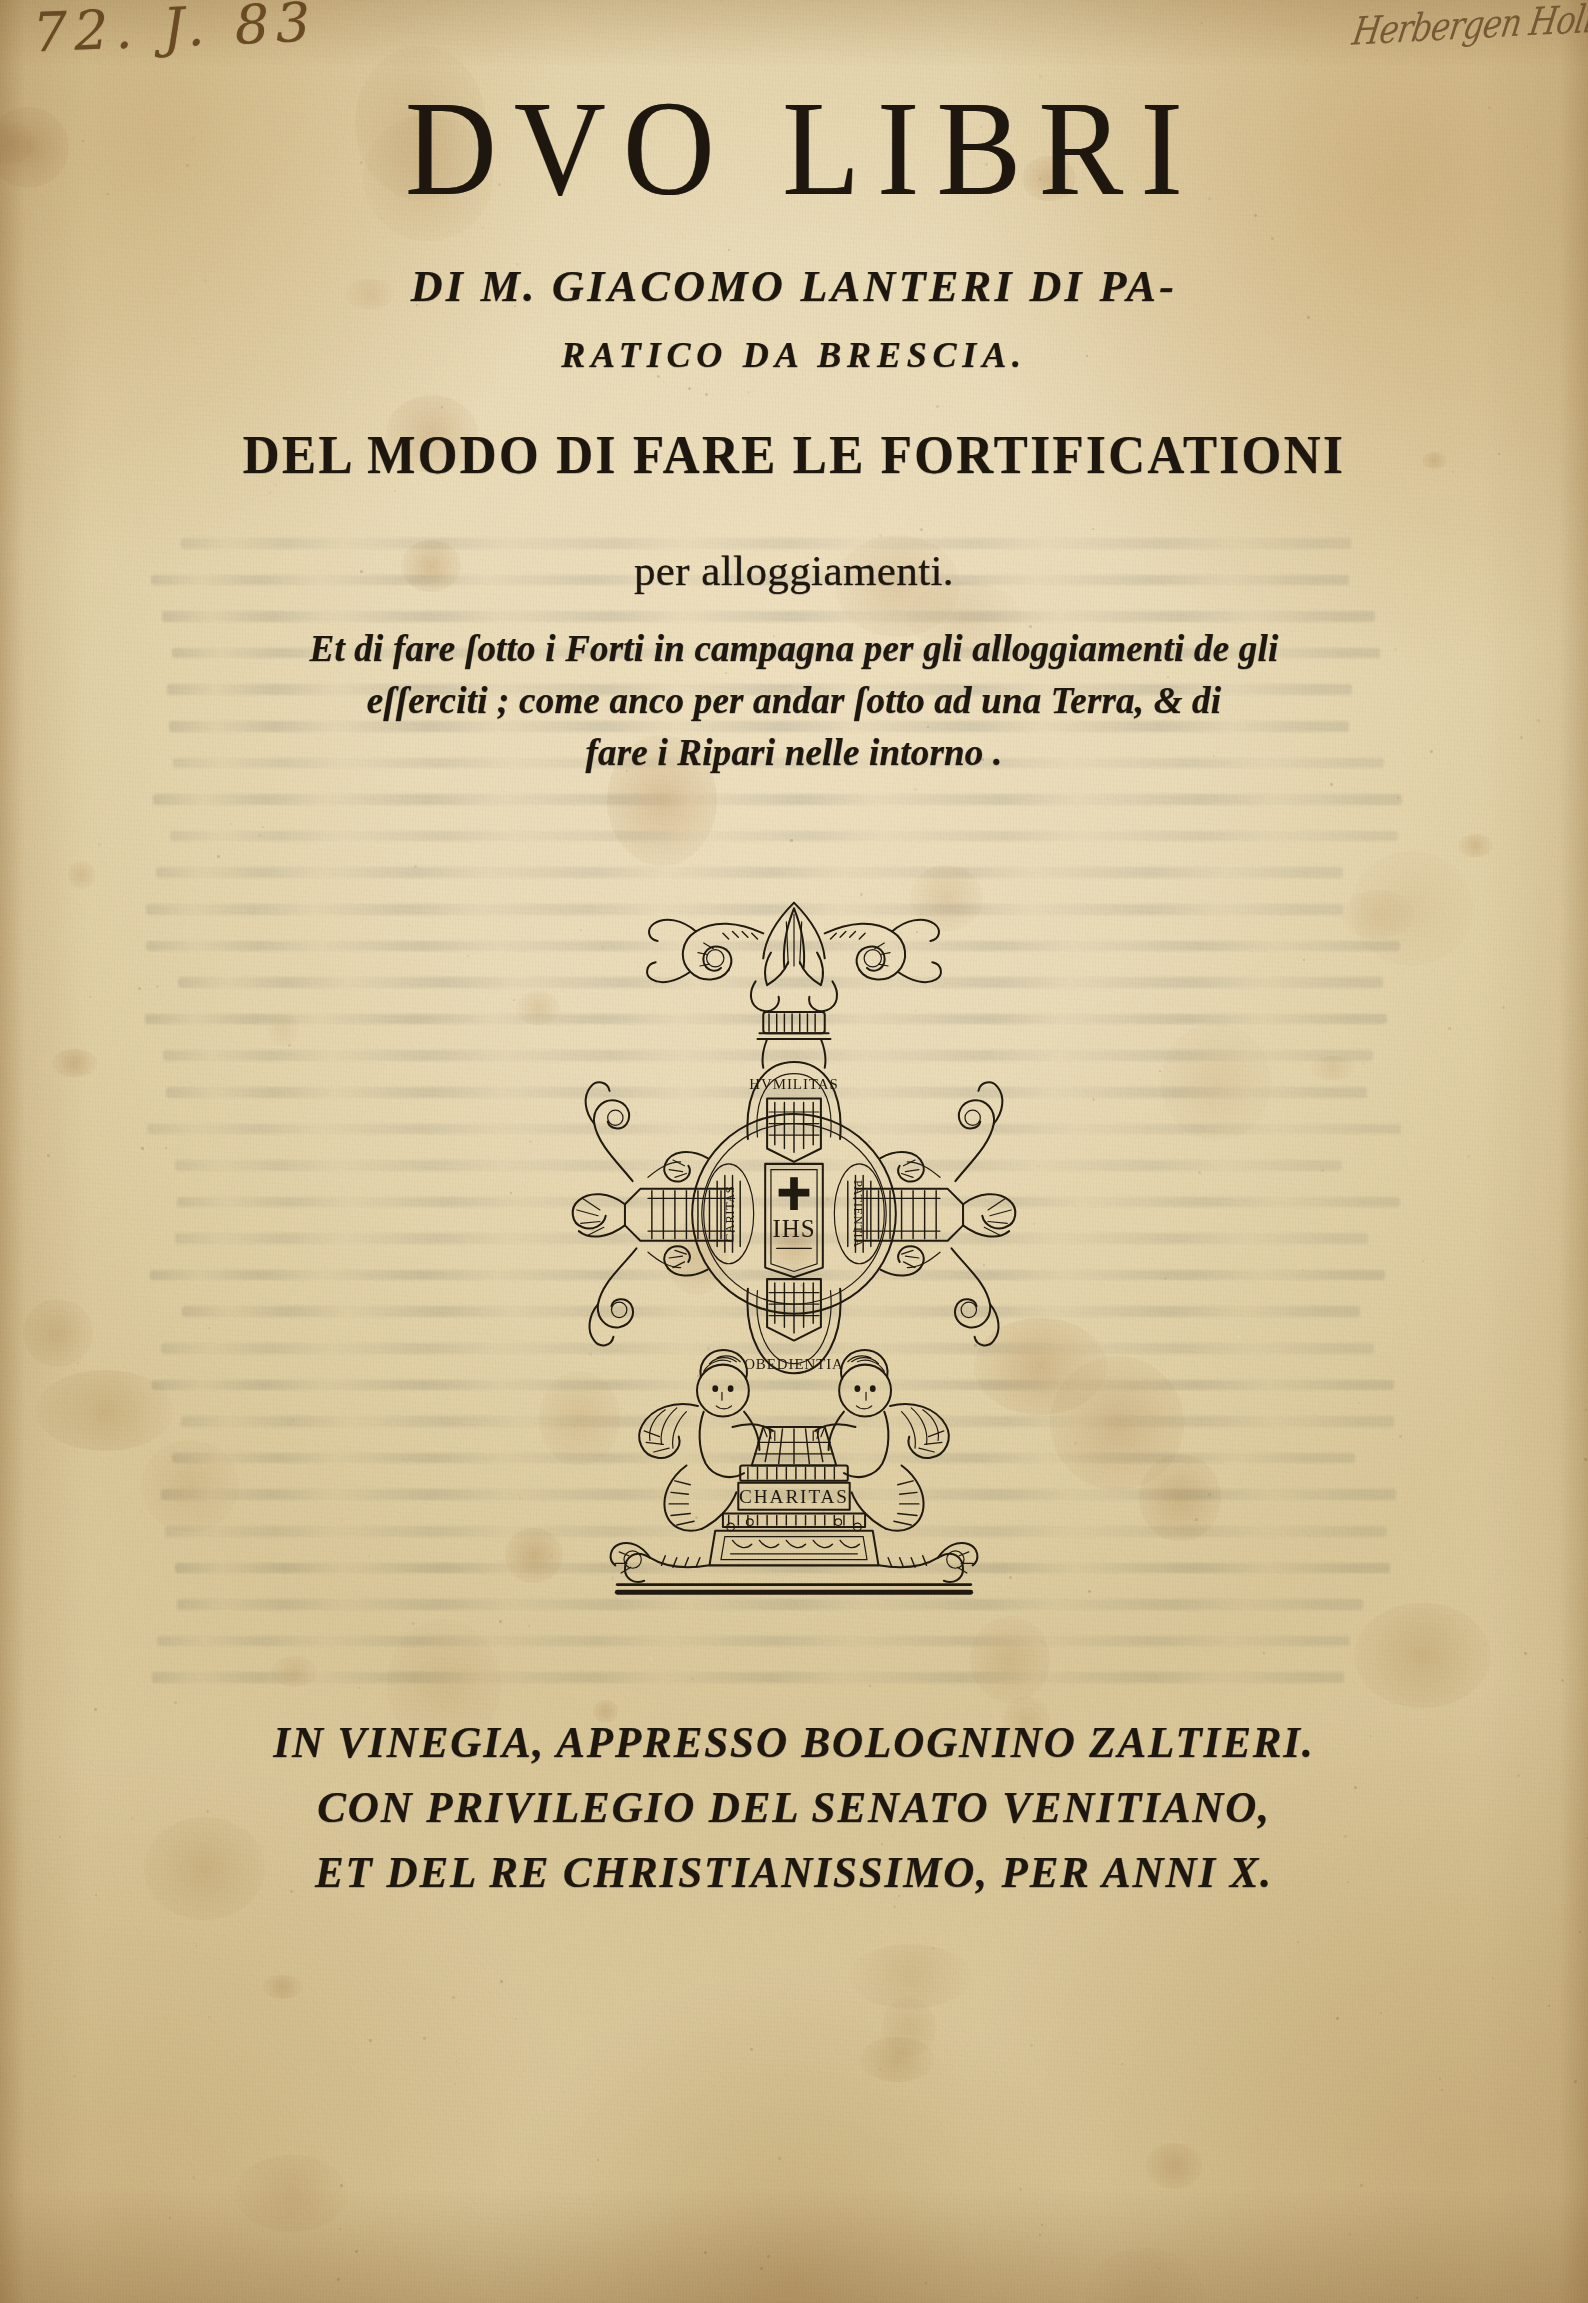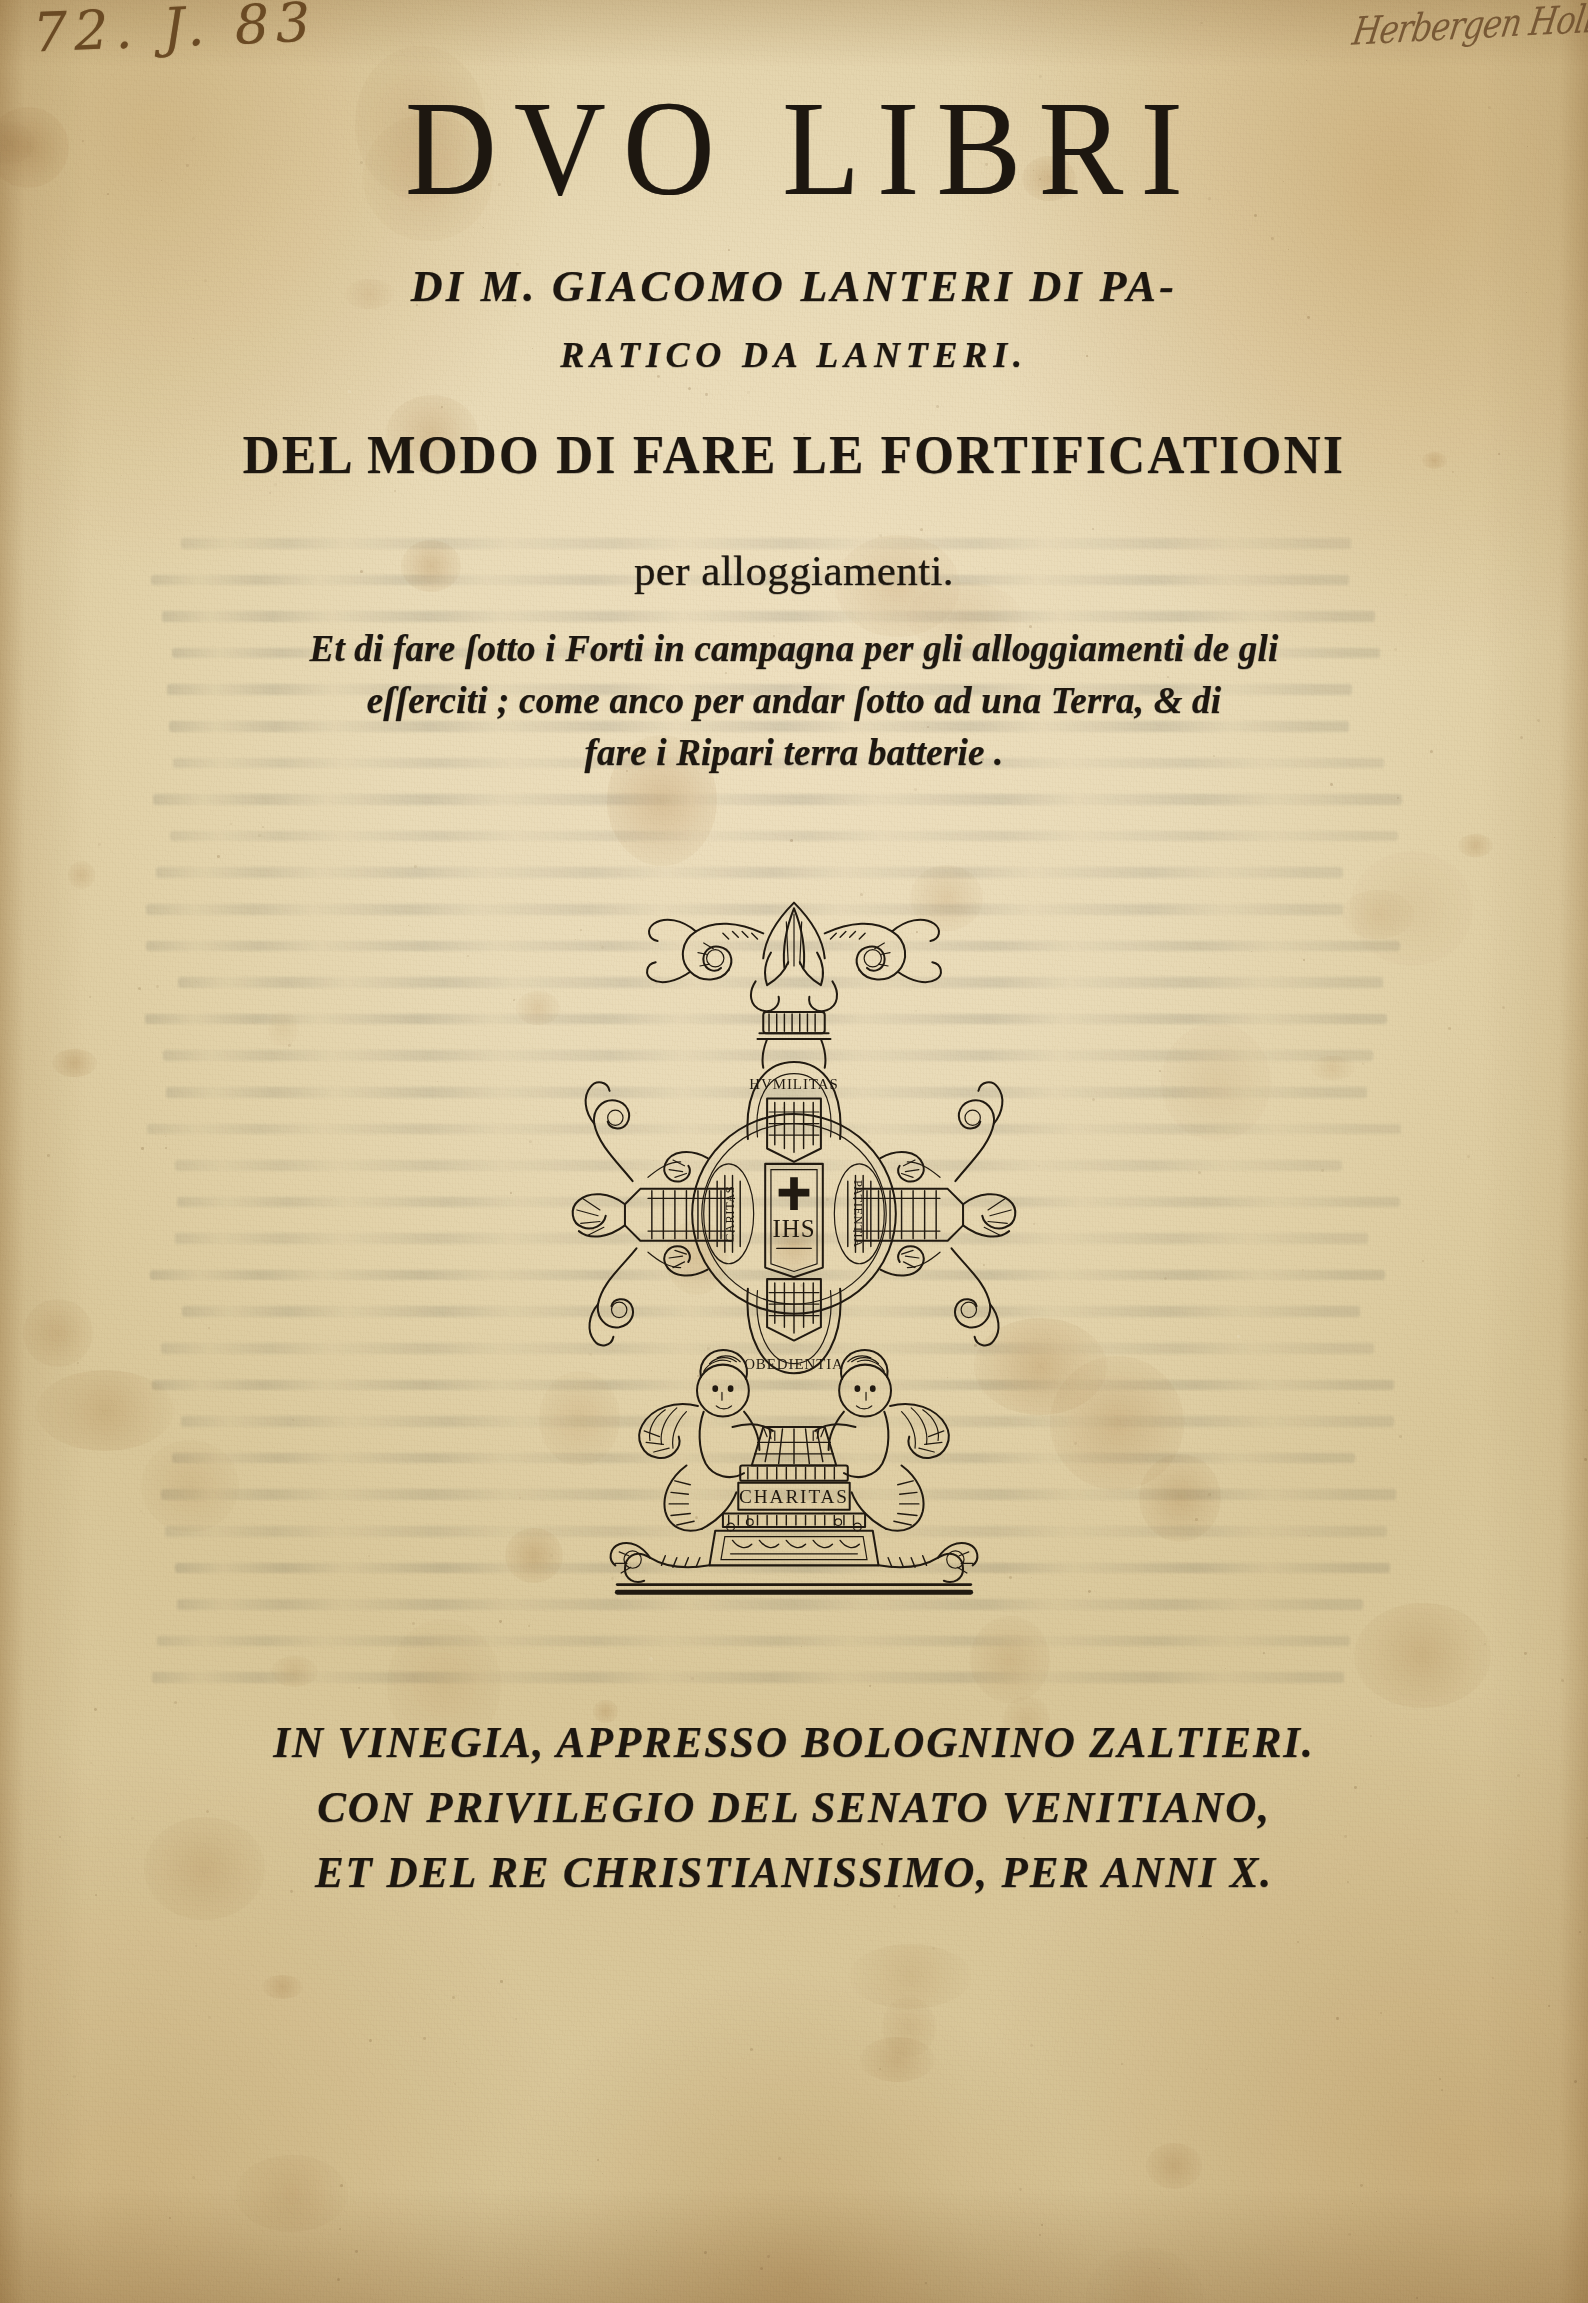--- a/index.html
+++ b/index.html
@@ -675,31 +675,31 @@
   <div class="hand" id="shelfmark">72. J. 83</div>
 
   <div class="hand" id="ownership">Herbergen Holl</div>
 
   <div class="block ink" id="title-main">
     <span>DVO</span><span class="gap"></span><span>LIBRI</span>
   </div>
 
   <div class="block ink" id="author-line">DI M. GIACOMO LANTERI DI PA-</div>
 
-  <div class="block ink" id="author-line2">RATICO DA LANTERI.</div>
+  <div class="block ink" id="author-line2">RATICO DA BRESCIA.</div>
 
   <div class="block ink" id="subject-1">DEL MODO DI FARE LE FORTIFICATIONI</div>
 
 
   <div class="block ink" id="subject-3">per alloggiamenti.</div>
 
   <div class="block ink" id="desc">
     <span class="dl">Et di fare ſotto i Forti in campagna per gli alloggiamenti de gli</span>
     <span class="dl">eſſerciti ; come anco per andar ſotto ad una Terra, &amp; di</span>
-    <span class="dl">fare i Ripari terra batterie .</span>
+    <span class="dl">fare i Ripari nelle intorno .</span>
   </div>
 
   <div id="device">
     <svg viewBox="0 0 560 760" xmlns="http://www.w3.org/2000/svg">
 
       <g>
 
         <path class="wc" d="M280 16 C272 36 268 58 270 78 M280 16 C288 36 292 58 290 78"></path>
         <path class="wc" d="M280 10 C262 28 250 46 248 68 M280 10 C298 28 310 46 312 68"></path>
         <path class="wc-thin" d="M280 22 L280 76 M272 30 L274 74 M288 30 L286 74"></path>

